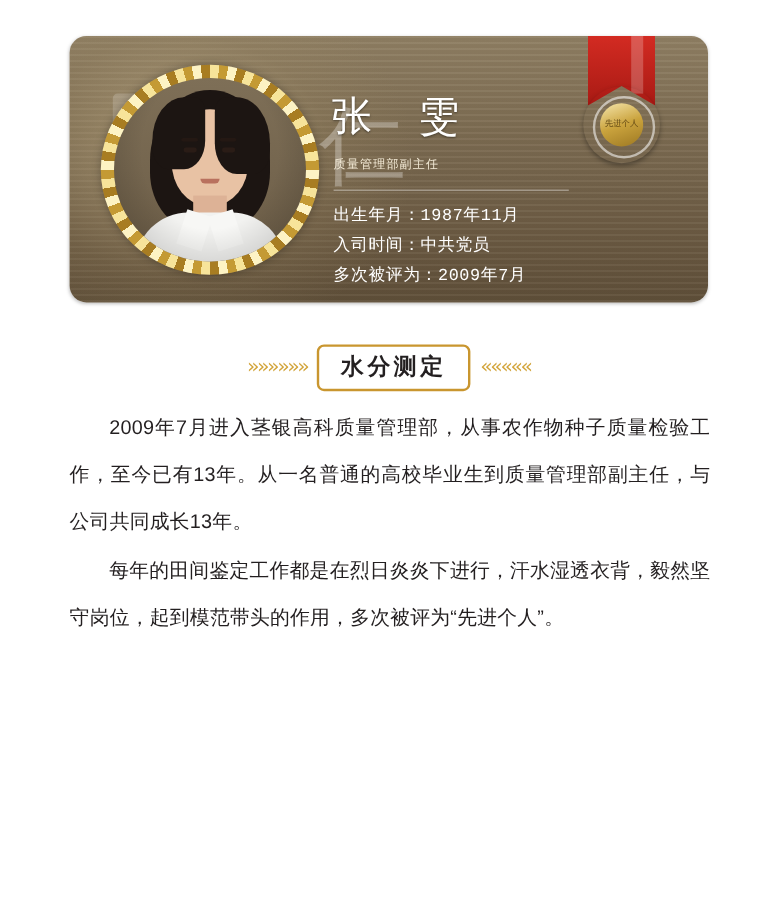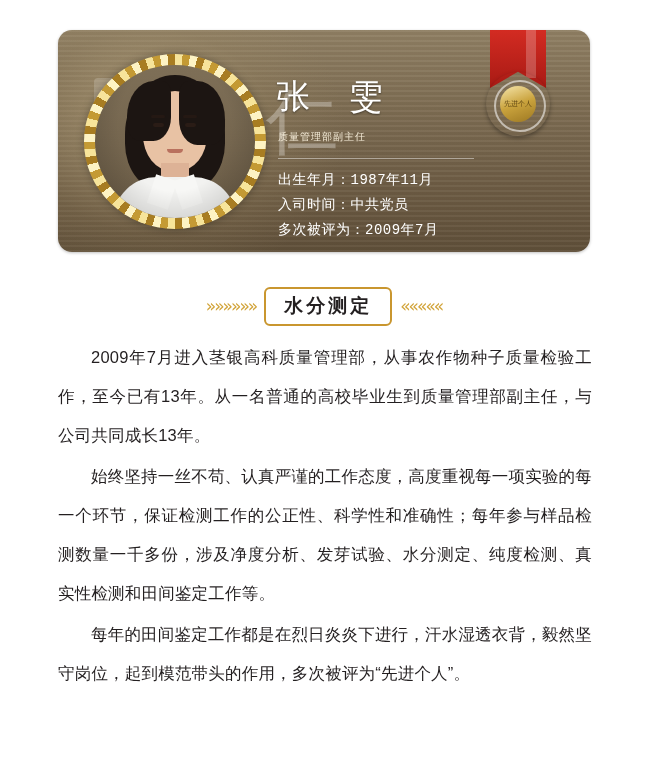--- a/index.html
+++ b/index.html
@@ -412,15 +412,14 @@
 <div class="section-head">
   <span class="arrows left">»»»»»»</span>
   <span class="head-box">
     <span class="head-text">水分测定</span>
   </span>
   <span class="arrows right">«««««</span>
 </div>
 
 <div class="body-text">
   <p class="para">2009年7月进入茎银高科质量管理部，从事农作物种子质量检验工作，至今已有13年。从一名普通的高校毕业生到质量管理部副主任，与公司共同成长13年。</p>
-  <p class="para">始终坚持一丝不苟、认真严谨的工作态度，高度重视每一项实验的每一个环节，保证检测工作的公正性、科学性和准确性；每年参与样品检测数量一千多份，涉及净度分析、发芽试验、水分测定、纯度检测、真实性检测和田间鉴定工作等。</p>
   <p class="para">每年的田间鉴定工作都是在烈日炎炎下进行，汗水湿透衣背，毅然坚守岗位，起到模范带头的作用，多次被评为“先进个人”。</p>
 </div>
 
 </body></html>

